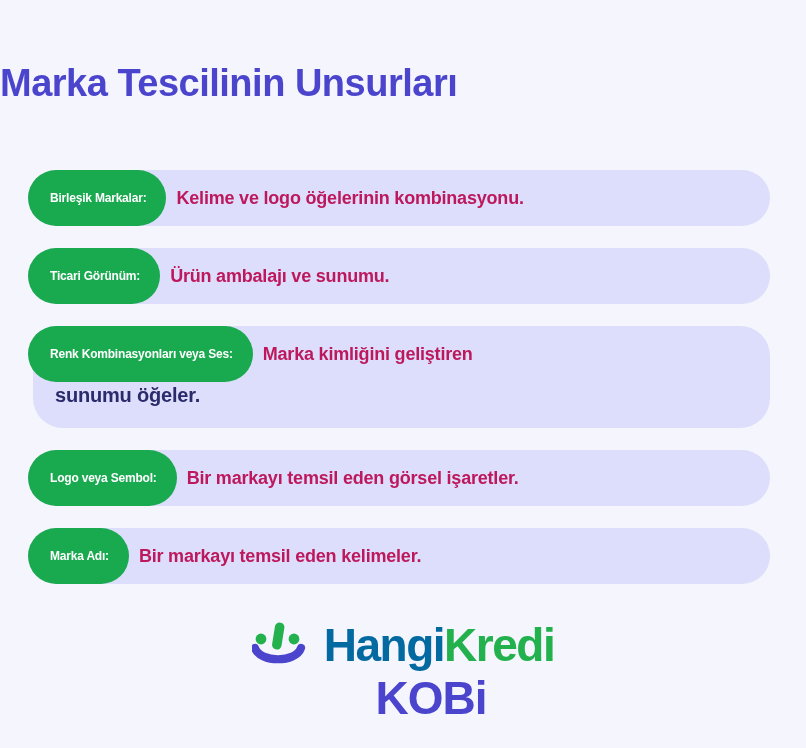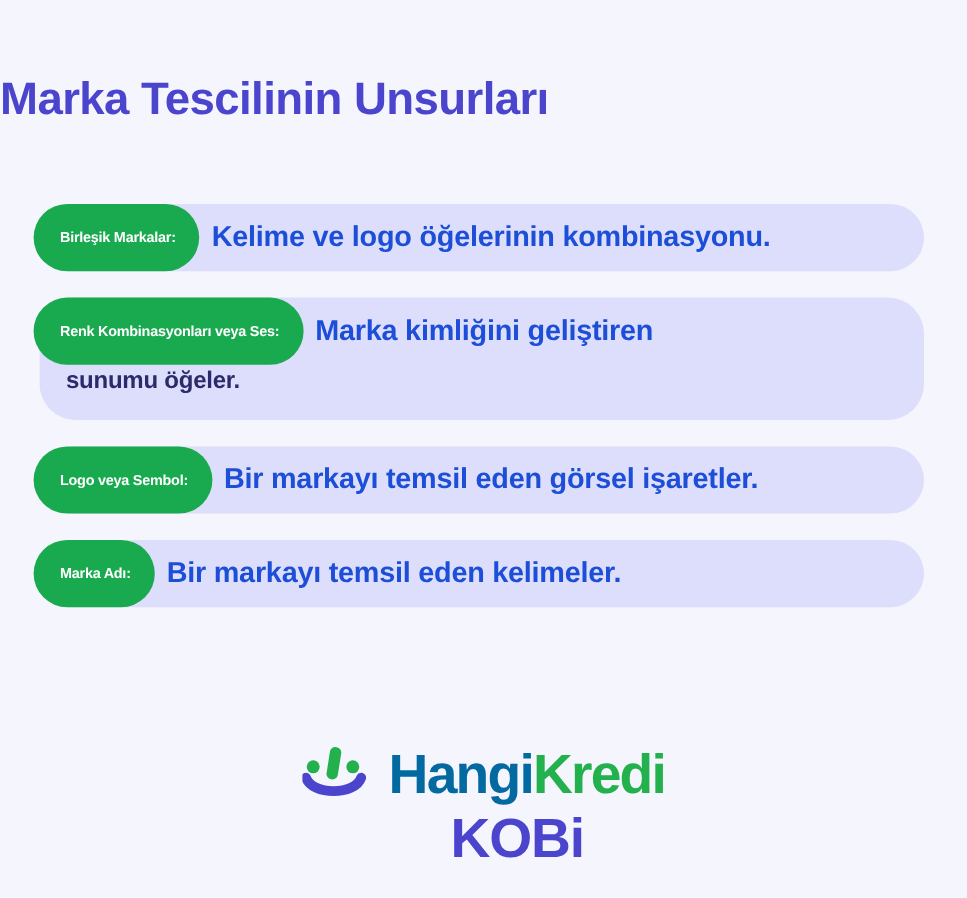--- a/index.html
+++ b/index.html
@@ -78,22 +78,22 @@
     padding: 0 20px 0 22px;
     border-radius: 30px;
     margin-left: -5px;
     vertical-align: top;
     white-space: nowrap;
     letter-spacing: -0.2px;
   }
 
   .desc {
     display: inline-block;
-    color: #1d4ed8;
-    font-size: 24px;
+    color: #be185d;
+    font-size: 18px;
     font-weight: bold;
     line-height: 56px;
     vertical-align: top;
     padding-left: 10px;
     letter-spacing: -0.2px;
     white-space: nowrap;
   }
 
   
   .desc-cont {
@@ -172,20 +172,27 @@
   <div class="rows">
 
     <div class="row">
       <div class="row-bar">
         <span class="row-line">
           <span class="pill">Birleşik Markalar:</span><span class="desc">Kelime ve logo öğelerinin kombinasyonu.</span>
         </span>
       </div>
     </div>
 
+    <div class="row">
+      <div class="row-bar">
+        <span class="row-line">
+          <span class="pill">Ticari Görünüm:</span><span class="desc">Ürün ambalajı ve sunumu.</span>
+        </span>
+      </div>
+    </div>
 
     <div class="row two-line">
       <div class="row-bar">
         <span class="row-line">
           <span class="pill">Renk Kombinasyonları veya Ses:</span><span class="desc">Marka kimliğini geliştiren</span>
         </span>
         <span class="desc-cont">sunumu öğeler.</span>
       </div>
     </div>
 

